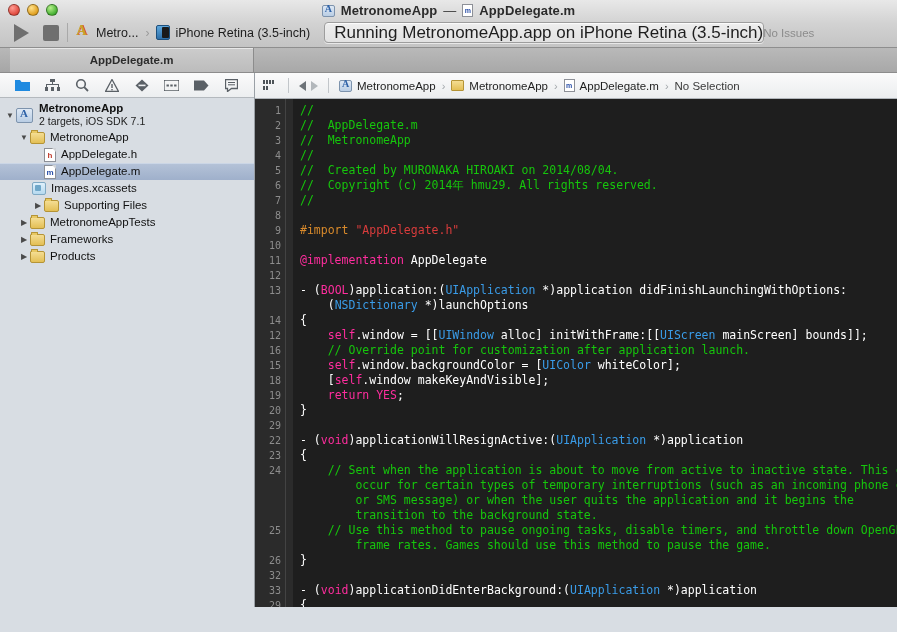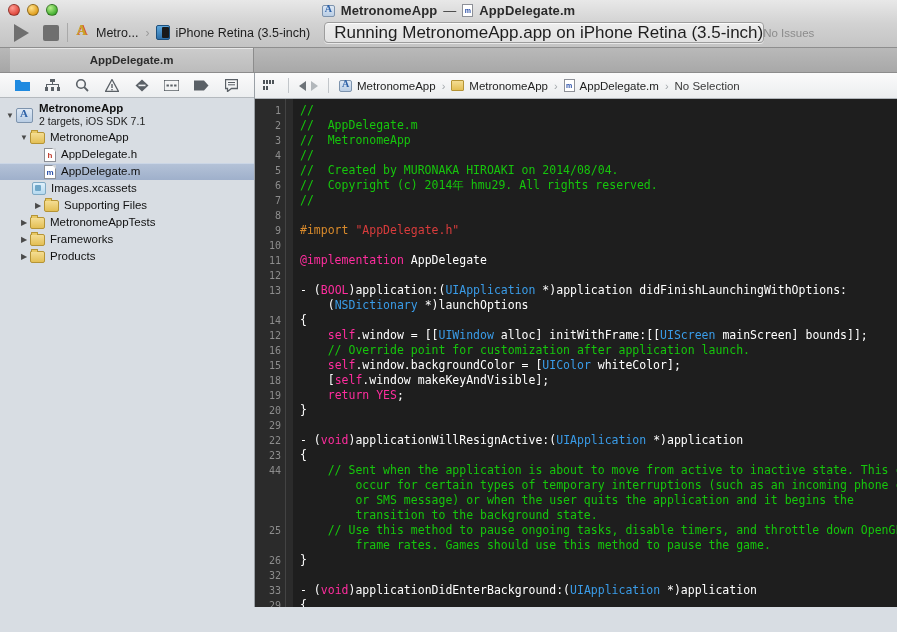--- a/index.html
+++ b/index.html
@@ -374,21 +374,21 @@
             <div class="gnum">14</div>
             <div class="gnum">12</div>
             <div class="gnum">16</div>
             <div class="gnum">15</div>
             <div class="gnum">18</div>
             <div class="gnum">19</div>
             <div class="gnum">20</div>
             <div class="gnum">29</div>
             <div class="gnum">22</div>
             <div class="gnum">23</div>
-            <div class="gnum">44</div>
+            <div class="gnum">24</div>
             <div class="gnum blank">·</div>
             <div class="gnum blank">·</div>
             <div class="gnum blank">·</div>
             <div class="gnum">25</div>
             <div class="gnum blank">·</div>
             <div class="gnum">26</div>
             <div class="gnum">32</div>
             <div class="gnum">33</div>
             <div class="gnum">29</div>
           </div>

